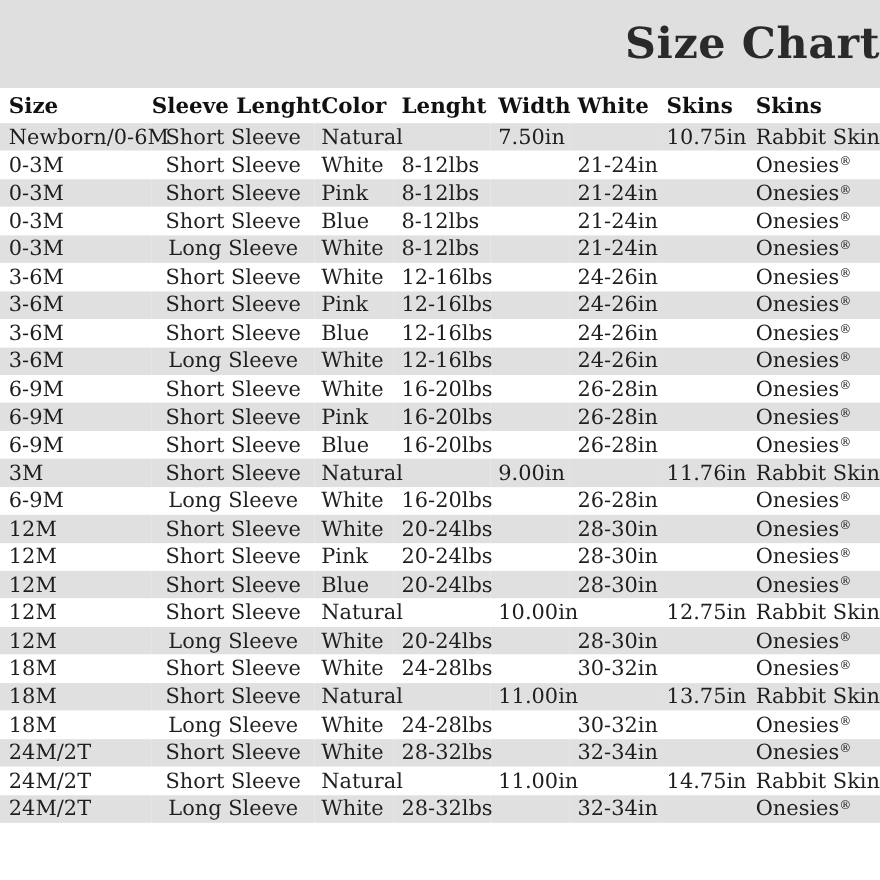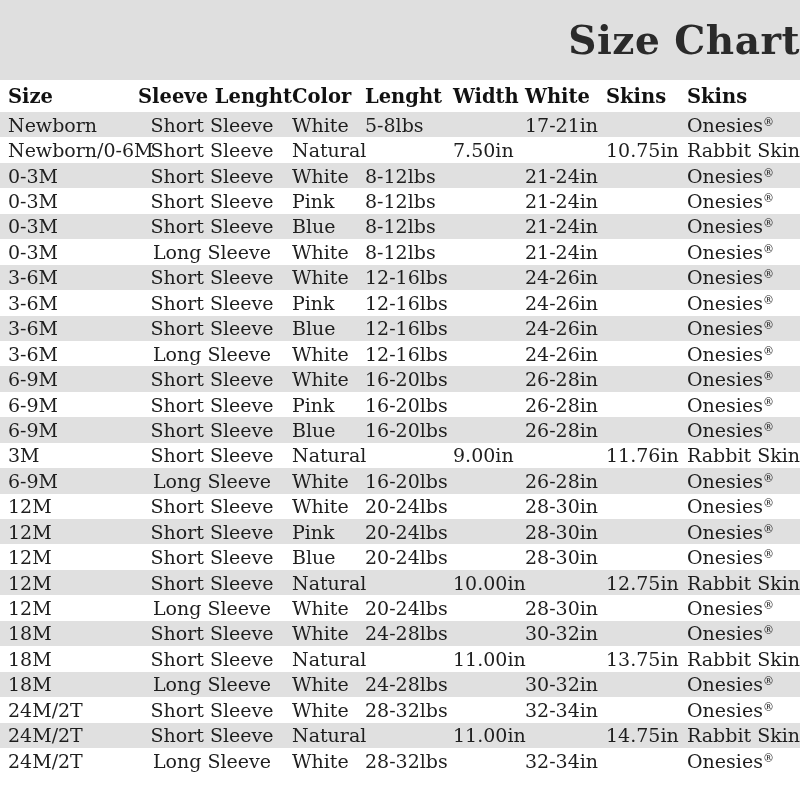--- a/index.html
+++ b/index.html
@@ -104,30 +104,20 @@
           <th>Color</th>
           <th>Lenght</th>
           <th>Width</th>
           <th>White</th>
           <th>Skins</th>
           <th>Skins</th>
         </tr>
     </thead>
     <tbody>
         <tr>
-          <td>Newborn</td>
-          <td>Short Sleeve</td>
-          <td>White</td>
-          <td>5-8lbs</td>
-          <td></td>
-          <td>17-21in</td>
-          <td></td>
-          <td>Onesies<sup class="reg">®</sup></td>
-        </tr>
-        <tr>
           <td>Newborn/0-6M</td>
           <td>Short Sleeve</td>
           <td>Natural</td>
           <td></td>
           <td>7.50in</td>
           <td></td>
           <td>10.75in</td>
           <td>Rabbit Skins</td>
         </tr>
         <tr>

